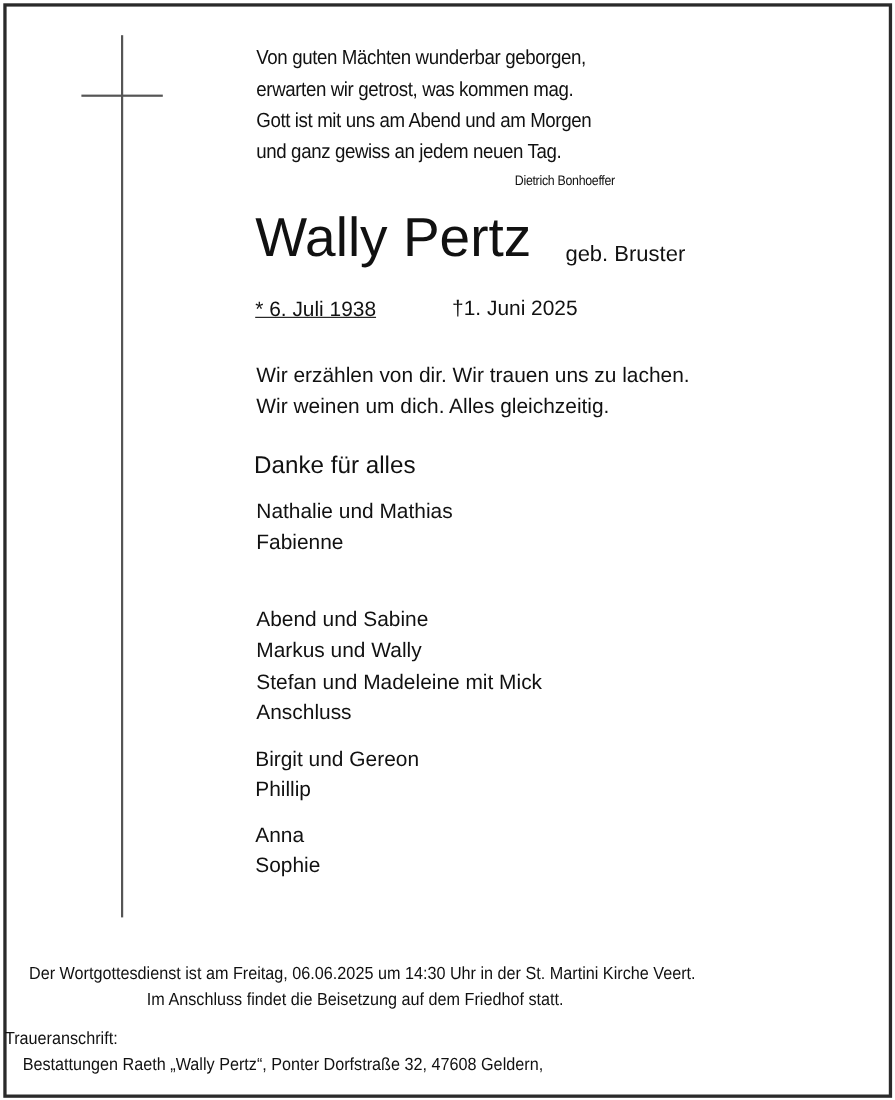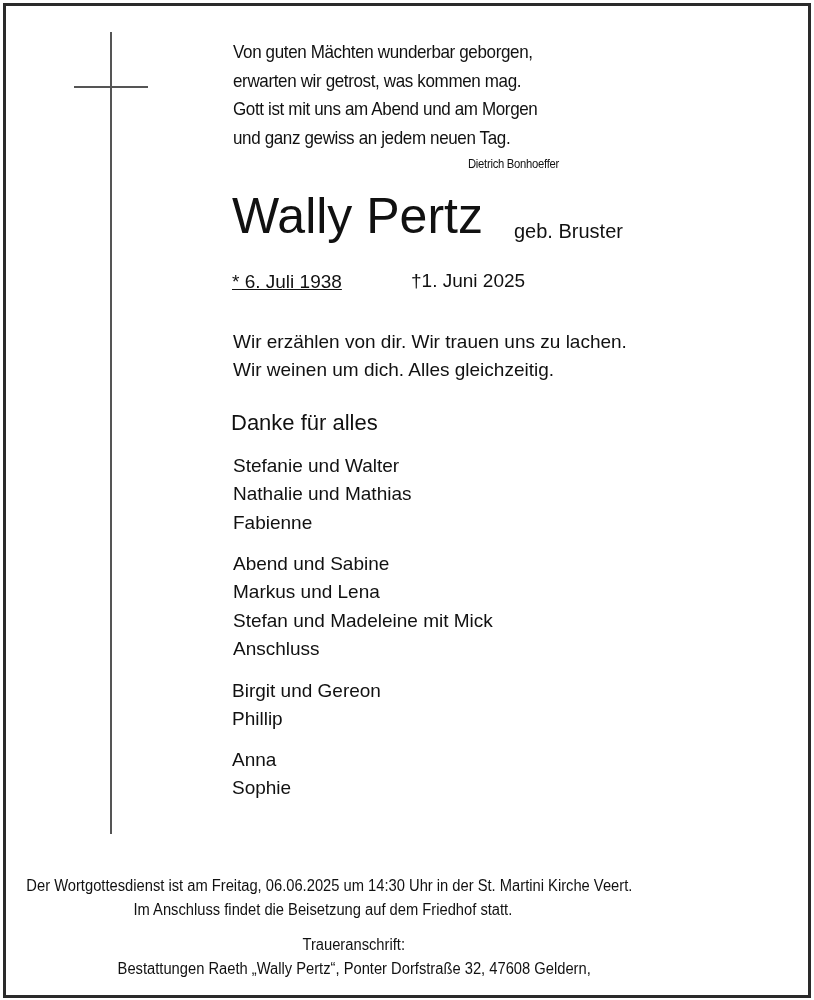--- a/index.html
+++ b/index.html
@@ -12,21 +12,21 @@
   .author { left:468px; top:157px; font-size:12.5px; letter-spacing:-0.3px; transform:scaleX(0.9); transform-origin:left top; }
   .name { left:232px; top:186px; font-size:50px; line-height:60px; }
   .maiden { left:514px; top:220px; font-size:20px; }
   .born { left:232px; top:271px; font-size:19px;text-decoration:underline; }
   .died { left:411px; top:270px; font-size:19px; }
   .quote2 { left:233px; top:328px; font-size:19px; line-height:28px; }
   .thanks { left:231px; top:410px; font-size:22px; }
   .group { position:absolute; left:233px; font-size:19px; line-height:28.3px; }
   .service { left:0; width:646px; text-align:center; top:872px; font-size:16px; line-height:28px; }
   .service .inner, .addr .inner { display:inline-block; transform:scaleX(0.92); }
-  .addr { left:0; width:708px; text-align:center; top:931px; font-size:16px; line-height:28px; }
+  .addr { left:0; width:708px; top:931px; font-size:16px; line-height:28px; }
 </style>
 </head>
 <body>
 
 <div class="frame"></div>
 <div class="cross-v"></div>
 <div class="cross-h"></div>
 
 <div class="abs poem">
   <div>Von guten Mächten wunderbar geborgen,</div>
@@ -43,27 +43,26 @@
 <div class="abs died"><span>†</span><span>1. Juni 2025</span></div>
 
 <div class="abs quote2">
   <div>Wir erzählen von dir. Wir trauen uns zu lachen.</div>
   <div>Wir weinen um dich. Alles gleichzeitig.</div>
 </div>
 
 <div class="abs thanks">Danke für alles</div>
 
 <div class="group" style="top:452px">
-  <div>Stefanie und Walter</div>
   <div>Nathalie und Mathias</div>
   <div>Fabienne</div>
 </div>
 <div class="group" style="top:550px">
   <div>Abend und Sabine</div>
-  <div>Markus und Lena</div>
+  <div>Markus und Wally</div>
   <div>Stefan und Madeleine mit Mick</div>
   <div>Anschluss</div>
 </div>
 <div class="group" style="top:677px; left:232px">
   <div>Birgit und Gereon</div>
   <div>Phillip</div>
 </div>
 <div class="group" style="top:746px; left:232px">
   <div>Anna</div>
   <div>Sophie</div>

